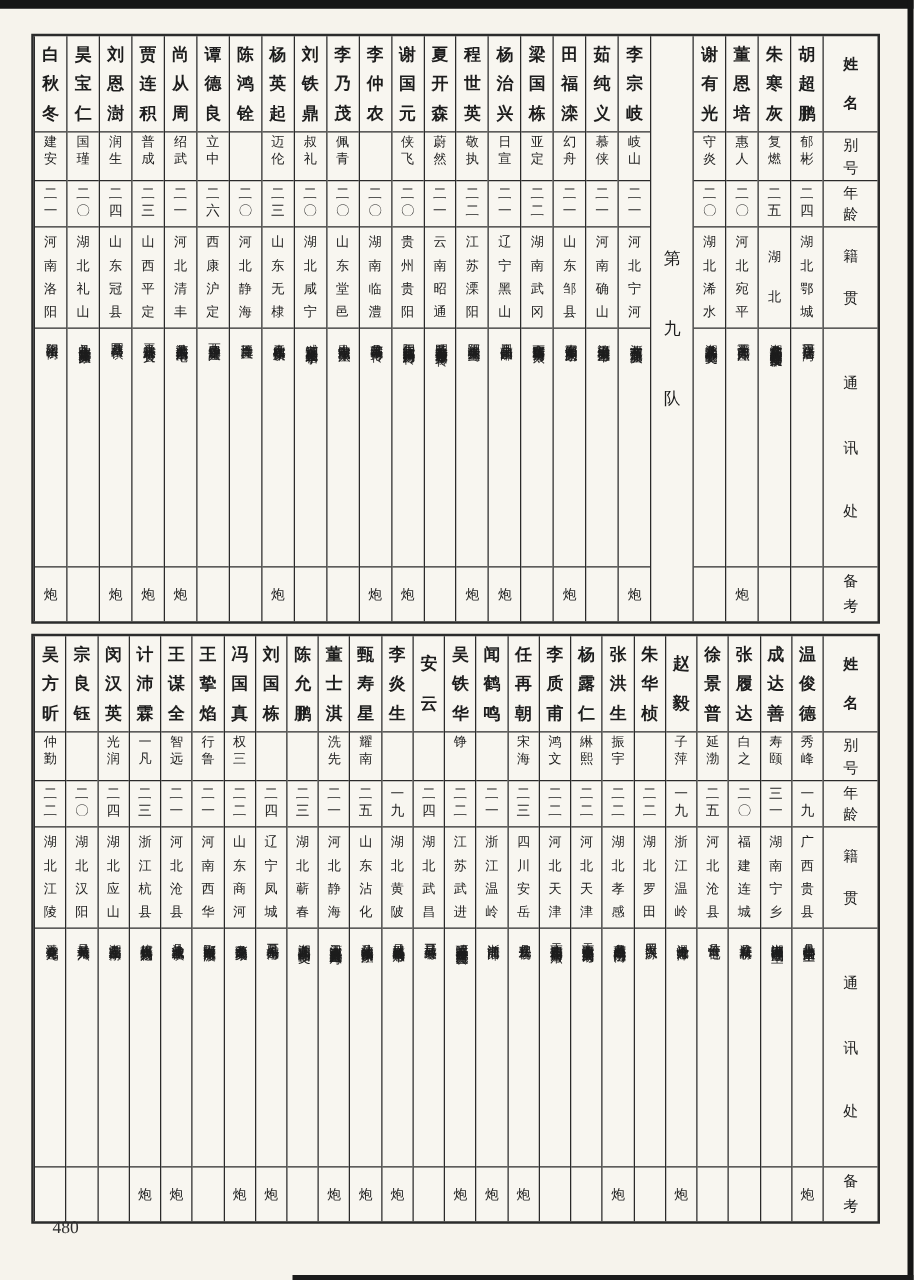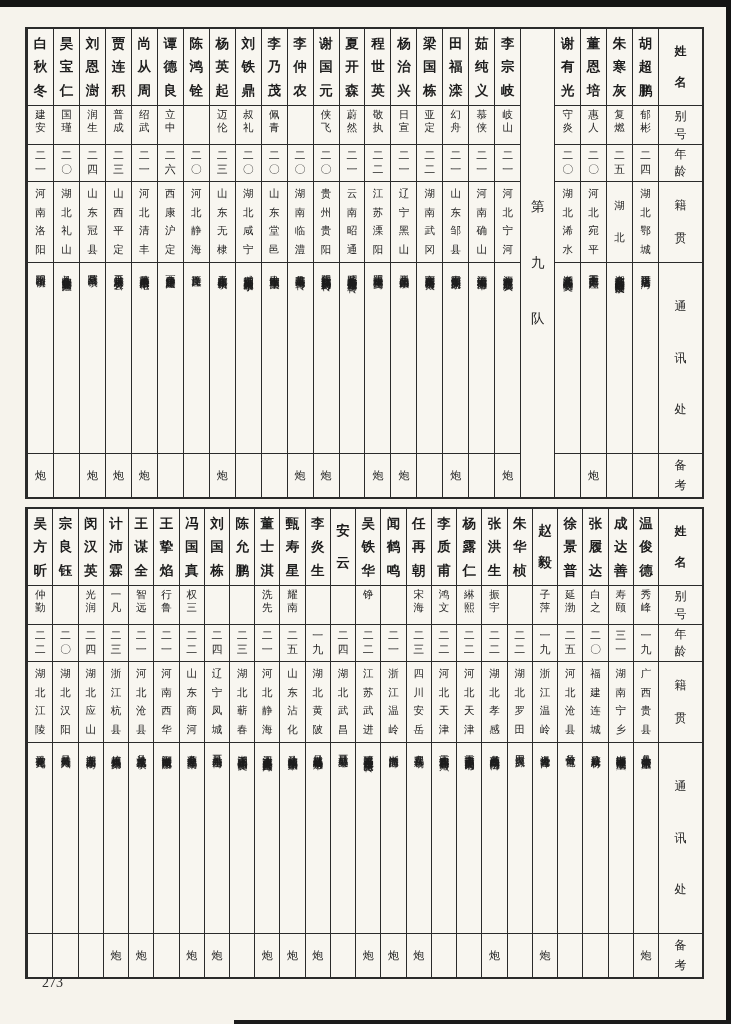--- a/index.html
+++ b/index.html
@@ -1313,14 +1313,14 @@
           <span>江</span>
           <span>陵</span>
         </div>
         <div class="pcell cell-contact">
           <div class="vtext">沙市党化巷二九号</div>
         </div>
         <div class="pcell cell-remark"></div>
       </div>
     </div>
 
-  <div class="page-number">273</div>
+  <div class="page-number">480</div>
 </div>
 
 </body></html>

